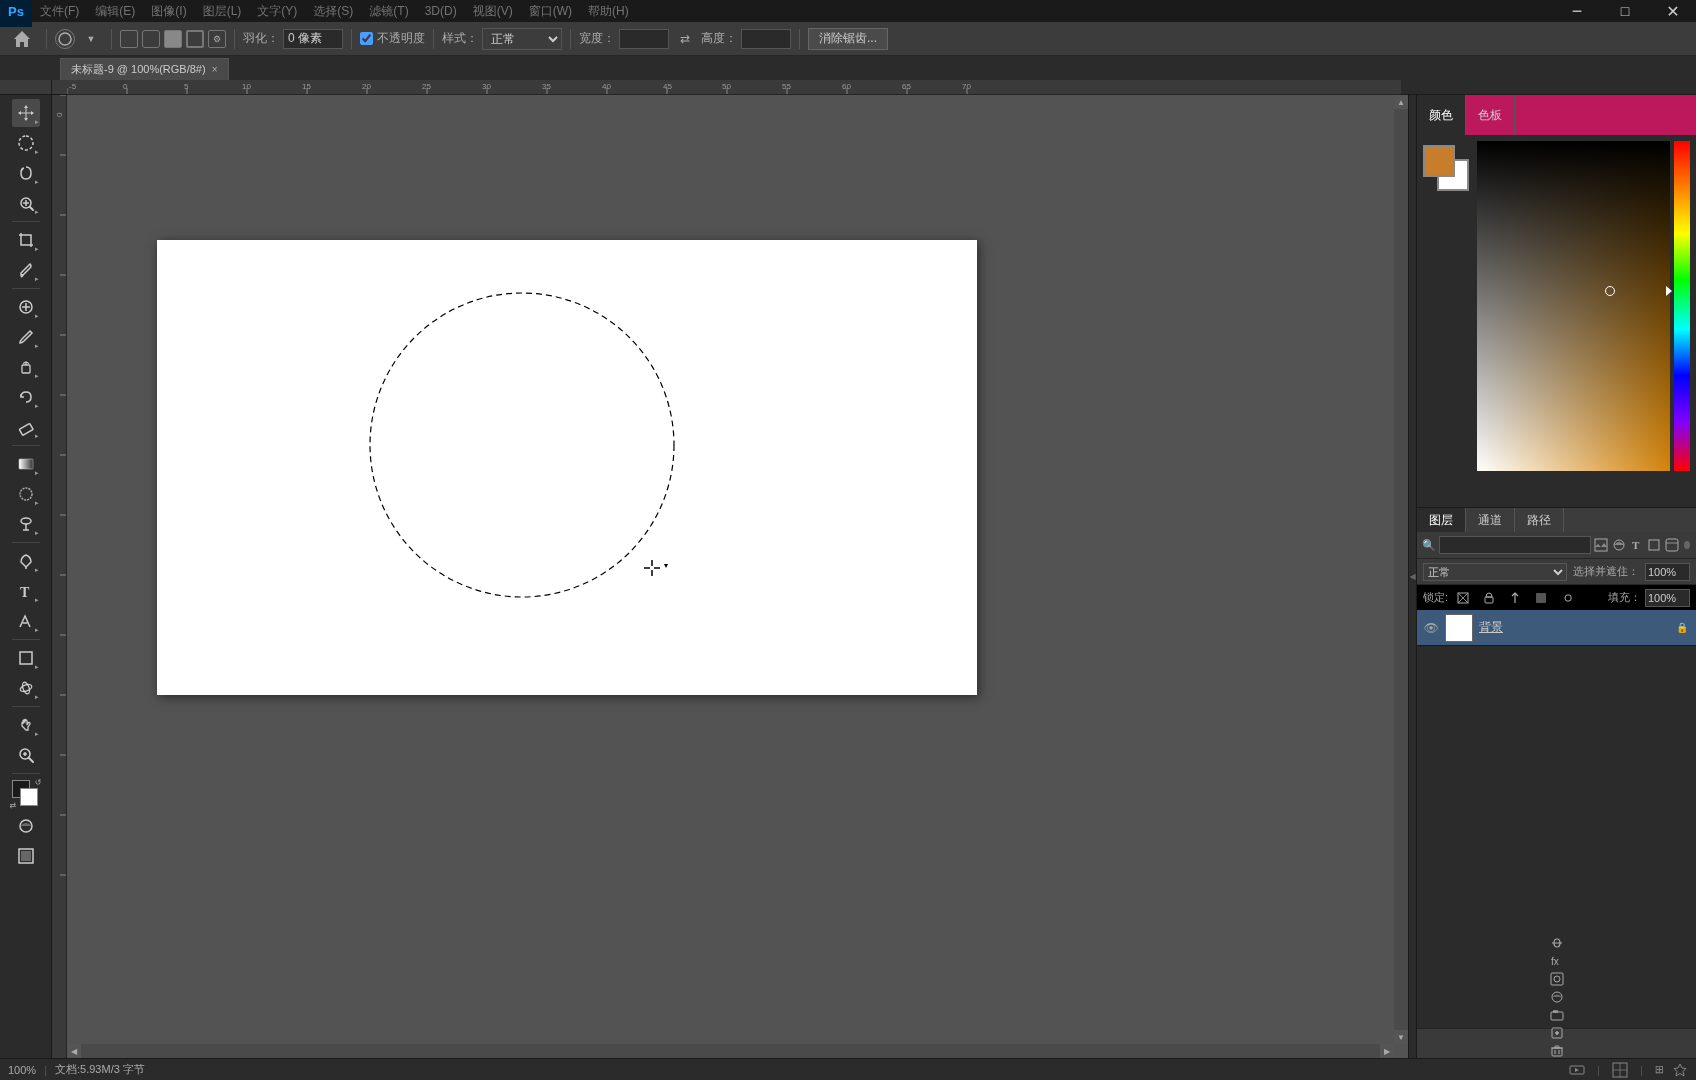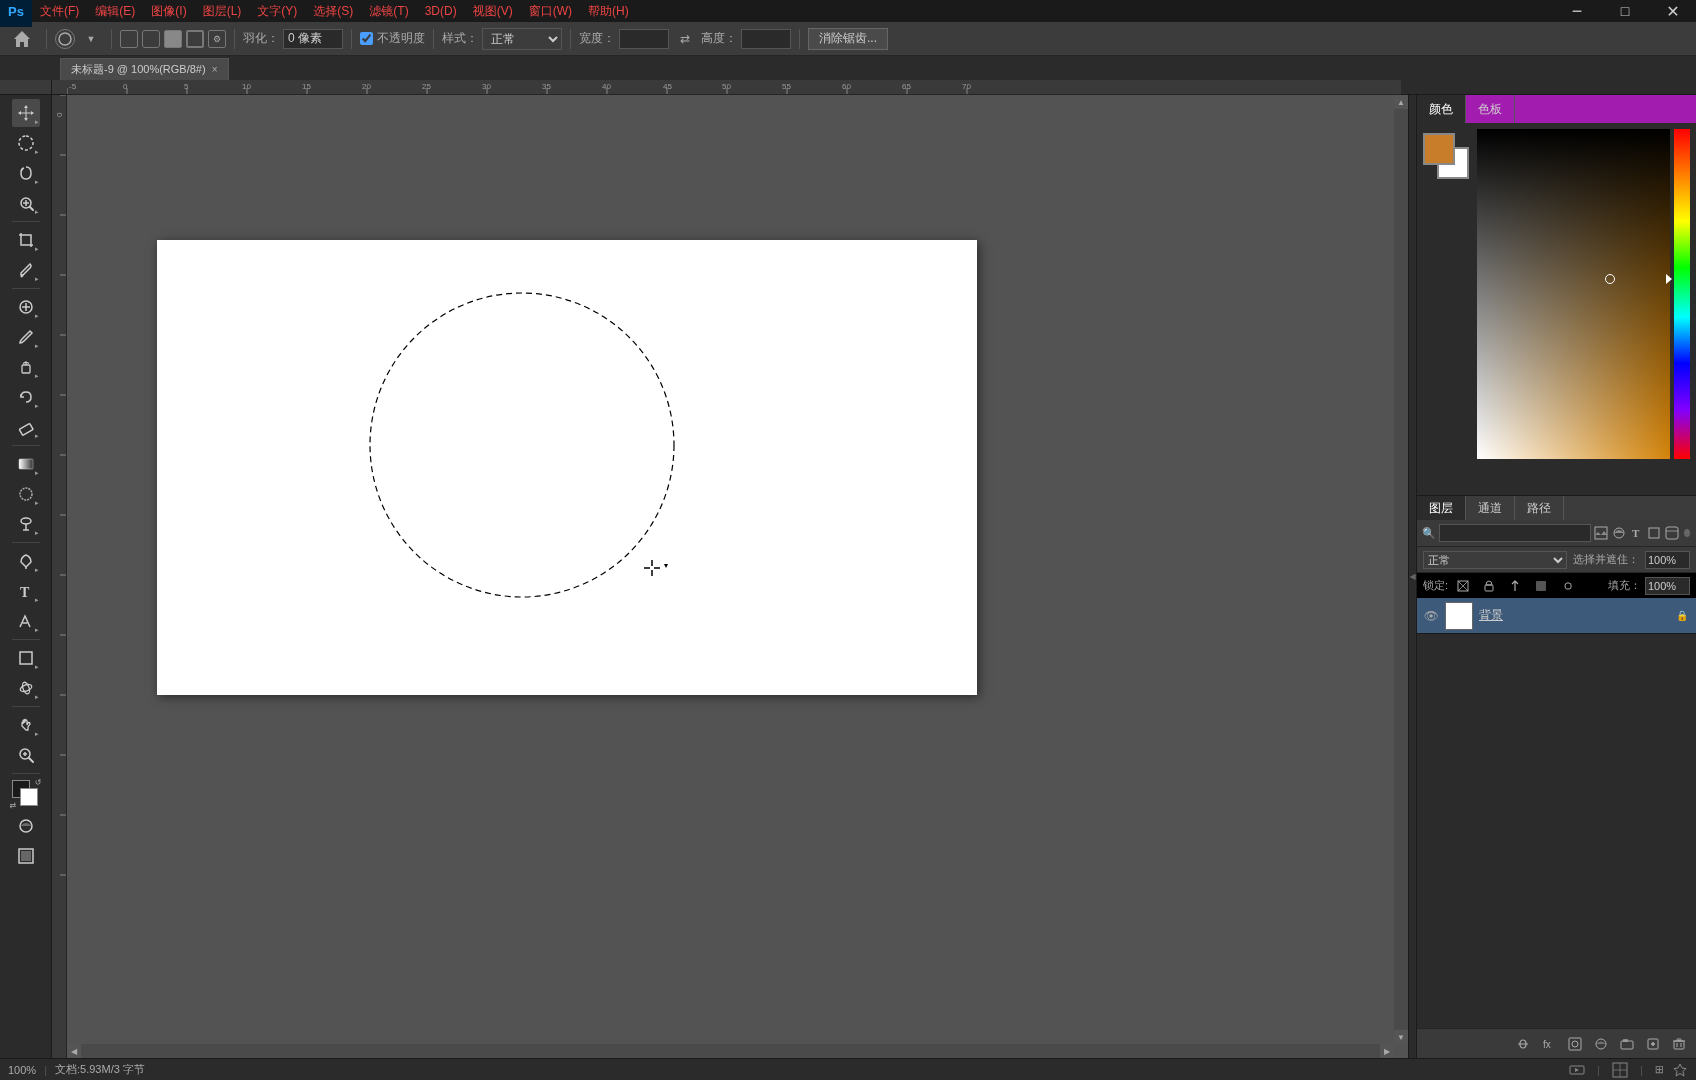--- a/index.html
+++ b/index.html
@@ -1,19 +1,19 @@
 <!DOCTYPE html>
 <html><head>
   <meta charset="utf-8">
   <style>
     * { margin: 0; padding: 0; box-sizing: border-box; }
     body { width: 1696px; height: 1080px; overflow: hidden; background: #1e1e1e; font-family: 'Microsoft YaHei', Arial, sans-serif; font-size: 12px; color: #ccc; }
     .menu-item {
       padding: 2px 8px;
-      color: #ef4444;
+      color: #737373;
       cursor: pointer;
       font-size: 12px;
       white-space: nowrap;
     }
 
     
     #toolbar {
       height: 34px;
       background: #3c3c3c;
       display: flex;
@@ -159,22 +159,22 @@
       flex-direction: column;
       border-left: 1px solid #1a1a1a;
     }
 
     
     #color-panel {
       border-bottom: 1px solid #1a1a1a;
     }
     #color-panel-tabs {
       display: flex;
-      height: 28px;
-      background: #a21caf;
+      height: 40px;
+      background: #be185d;
     }
     .panel-tab {
       padding: 0 12px;
       display: flex;
       align-items: center;
       font-size: 12px;
       color: #ccc;
       cursor: pointer;
       border-right: 1px solid #555;
     }
@@ -278,20 +278,21 @@
 
     #layers-bottom {
       height: 30px;
       background: #3a3a3a;
       border-top: 1px solid #252525;
       display: flex;
       align-items: center;
       justify-content: flex-end;
       padding: 0 6px;
       gap: 4px;
+      flex-direction: column;
     }
     .layers-bottom-btn {
       width: 22px; height: 22px;
       display: flex; align-items: center; justify-content: center;
       cursor: pointer;
       color: #aaa;
       border-radius: 2px;
       font-size: 14px;
     }
 

